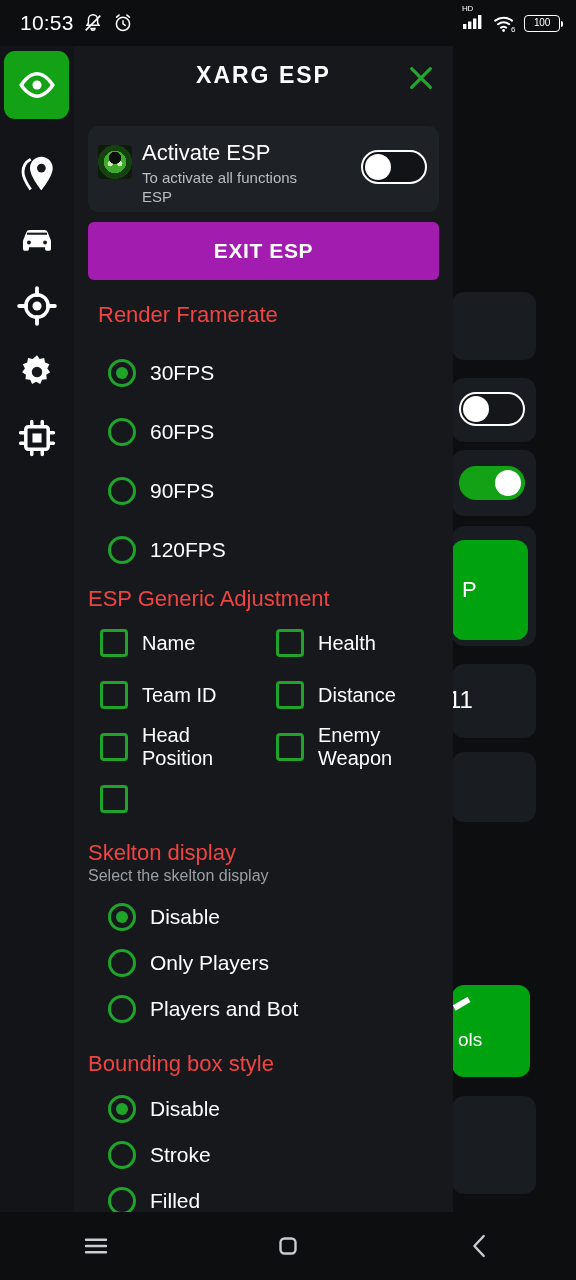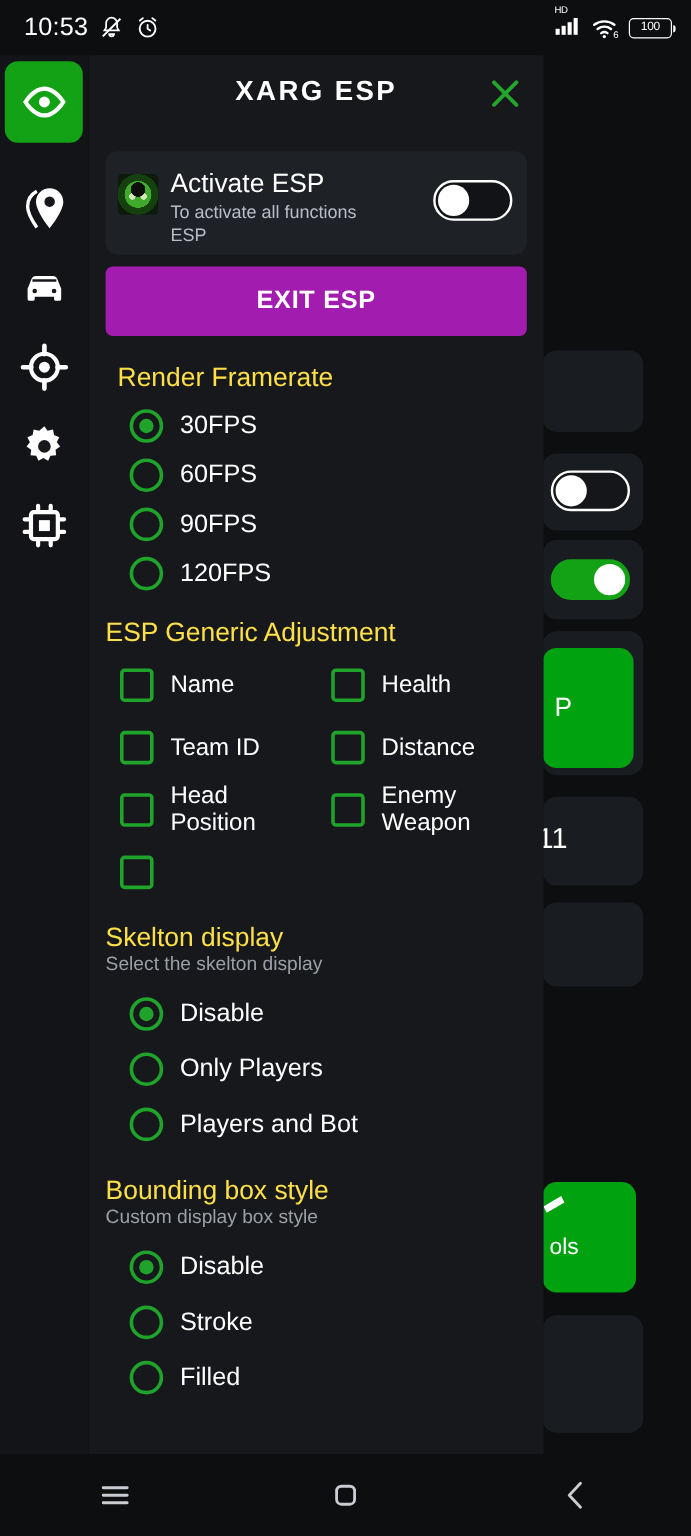--- a/index.html
+++ b/index.html
@@ -168,32 +168,32 @@
     width: 100%; height: 58px;
     background: #a21caf;
     border: none; border-radius: 6px;
     color: #ffffff; font-size: 21px; font-weight: bold;
     letter-spacing: .6px;
     display: flex; align-items: center; justify-content: center;
     cursor: pointer;
   }
 
   .sec-title {
-    color: #fde047; font-size: 22px;
+    color: #ef4444; font-size: 22px;
     margin: 22px 0 0 10px;
   }
   .sec-title.tight { margin-left: 0; }
   .sec-sub {
     color: #9aa0a6; font-size: 16px;
     margin: 1px 0 0 0;
   }
 
   .radio-row {
     display: flex; align-items: center; gap: 14px;
-    margin-top: 13px; margin-left: 20px;
+    margin-top: 31px; margin-left: 20px;
   }
   .radio {
     width: 28px; height: 28px; flex: 0 0 28px;
     border: 3px solid #1fa32a; border-radius: 50%;
     position: relative; background: transparent;
   }
   .radio.sel::after {
     content: ""; position: absolute;
     top: 5px; left: 5px; width: 12px; height: 12px;
     border-radius: 50%; background: #1fa32a;
@@ -437,21 +437,20 @@
           <div class="radio"></div>
           <div class="radio-label">Only Players</div>
         </div>
         <div class="radio-row">
           <div class="radio"></div>
           <div class="radio-label">Players and Bot</div>
         </div>
       </div>
 
       <div class="sec-title tight" style="margin-top:28px;">Bounding box style</div>
-      <div class="sec-sub">Custom display box style</div>
       <div class="skel-radios">
         <div class="radio-row">
           <div class="radio sel"></div>
           <div class="radio-label">Disable</div>
         </div>
         <div class="radio-row">
           <div class="radio"></div>
           <div class="radio-label">Stroke</div>
         </div>
         <div class="radio-row">

